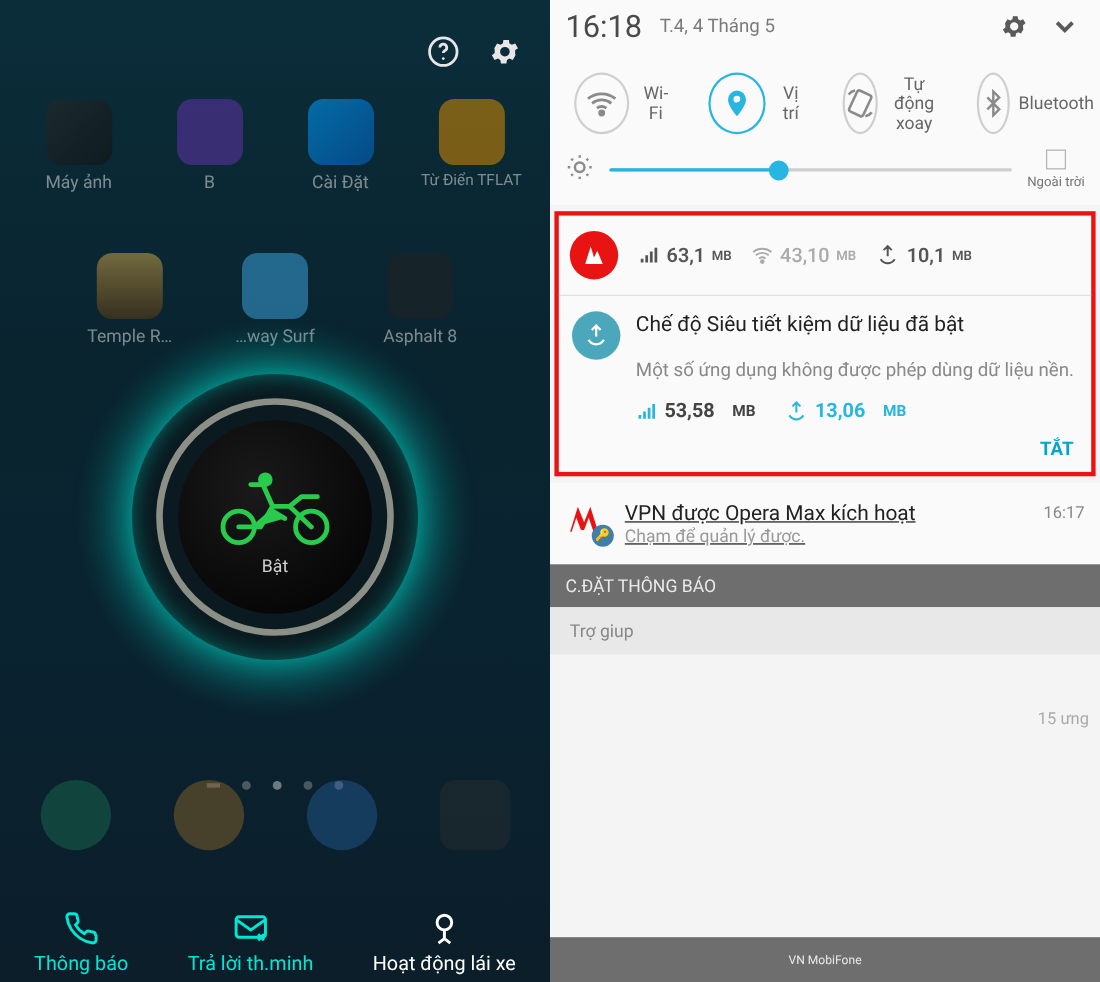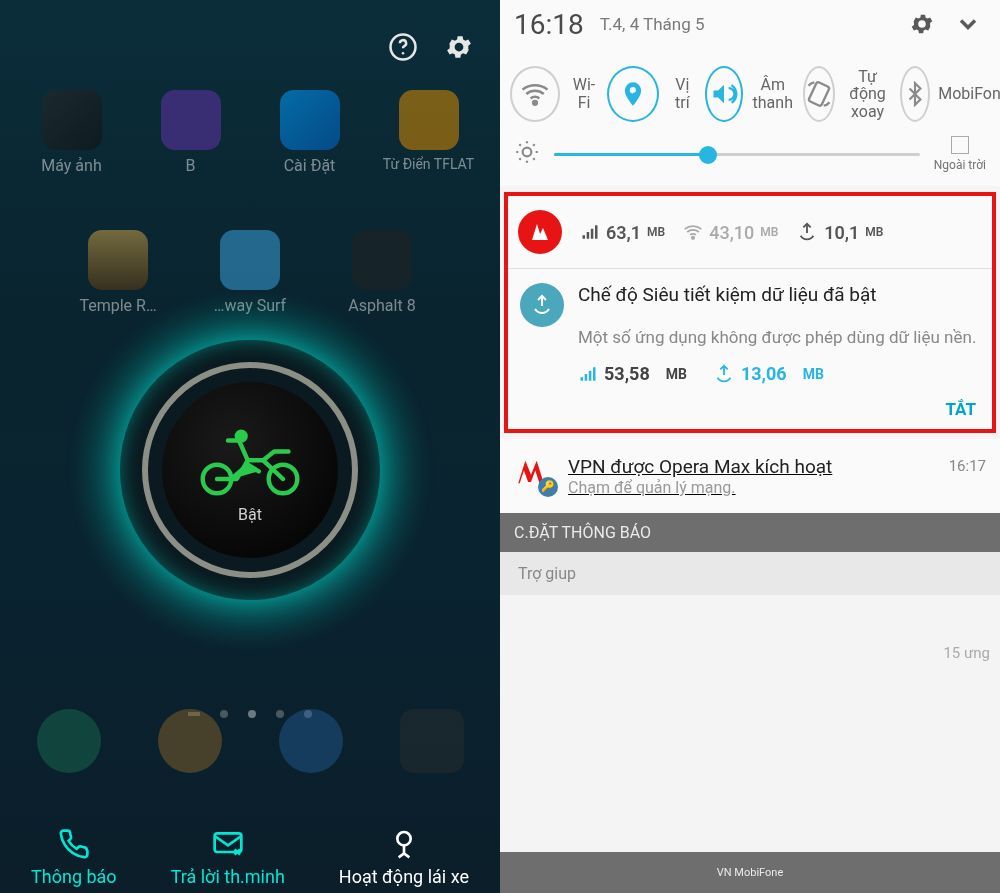--- a/index.html
+++ b/index.html
@@ -242,45 +242,36 @@
           <div class="toggle-label">Wi-Fi</div>
         </div>
       <div class="toggle on">
           <div class="toggle-circ">
             <svg width="28" height="28" viewBox="0 0 24 24" fill="currentColor">
               <path d="M12 2a7 7 0 0 0-7 7c0 5.2 7 13 7 13s7-7.8 7-13a7 7 0 0 0-7-7zm0 9.5A2.5 2.5 0 1 1 12 6a2.5 2.5 0 0 1 0 5z"></path>
             </svg>
           </div>
           <div class="toggle-label">Vị trí</div>
         </div>
-      <div class="toggle on">
-          <div class="toggle-circ">
-            <svg width="28" height="28" viewBox="0 0 24 24" fill="currentColor">
-              <path d="M3 9v6h4l5 5V4L7 9H3z"></path>
-              <path d="M16 7a5 5 0 0 1 0 10M18.5 4.5a9 9 0 0 1 0 15" fill="none" stroke="currentColor" stroke-width="2"></path>
-            </svg>
-          </div>
-          <div class="toggle-label">Âm thanh</div>
-        </div>
       <div class="toggle">
           <div class="toggle-circ">
             <svg width="28" height="28" viewBox="0 0 24 24" fill="none" stroke="currentColor" stroke-width="2">
               <rect x="6" y="3" width="12" height="18" rx="2" transform="rotate(25 12 12)"></rect>
               <path d="M3 5a8 8 0 0 1 5-3M21 19a8 8 0 0 1-5 3"></path>
             </svg>
           </div>
           <div class="toggle-label">Tự động xoay</div>
         </div>
       <div class="toggle">
           <div class="toggle-circ">
             <svg width="26" height="26" viewBox="0 0 24 24" fill="none" stroke="currentColor" stroke-width="2">
               <path d="M7 7l10 10-5 5V2l5 5L7 17"></path>
             </svg>
           </div>
-          <div class="toggle-label">MobiFone</div>
+          <div class="toggle-label">Bluetooth</div>
         </div>
     </div>
 
     <div class="bright-row">
       <div class="bright-icon"><svg width="26" height="26" viewBox="0 0 24 24" fill="none" stroke="currentColor" stroke-width="2">
             <circle cx="12" cy="12" r="4"></circle>
             <path d="M12 2v2M12 20v2M4.9 4.9l1.4 1.4M17.7 17.7l1.4 1.4M2 12h2M20 12h2M4.9 19.1l1.4-1.4M17.7 6.3l1.4-1.4"></path>
           </svg></div>
       <div class="slider">
         <div class="track"></div>
@@ -354,21 +345,21 @@
 
     <div class="vpn-row">
       <div class="vpn-ic">
         <svg class="vpn-m" viewBox="0 0 24 24" fill="currentColor">
             <path d="M3 20l5-16 4 10 4-10 5 16h-3l-3-9-3 8h-2l-3-8-3 9z"></path>
           </svg>
         <div class="vpn-key">🔑</div>
       </div>
       <div class="vpn-body">
         <div class="vpn-title">VPN được Opera Max kích hoạt</div>
-        <div class="vpn-sub">Chạm để quản lý mạng.</div>
+        <div class="vpn-sub">Chạm để quản lý được.</div>
       </div>
       <div class="vpn-time">16:17</div>
     </div>
 
     <div class="ghost-right">15 ưng</div>
     <div class="section-label">C.ĐẶT THÔNG BÁO</div>
     <div class="behind">Trợ giup</div>
 
     <div class="carrier">VN MobiFone</div>
   </div>

